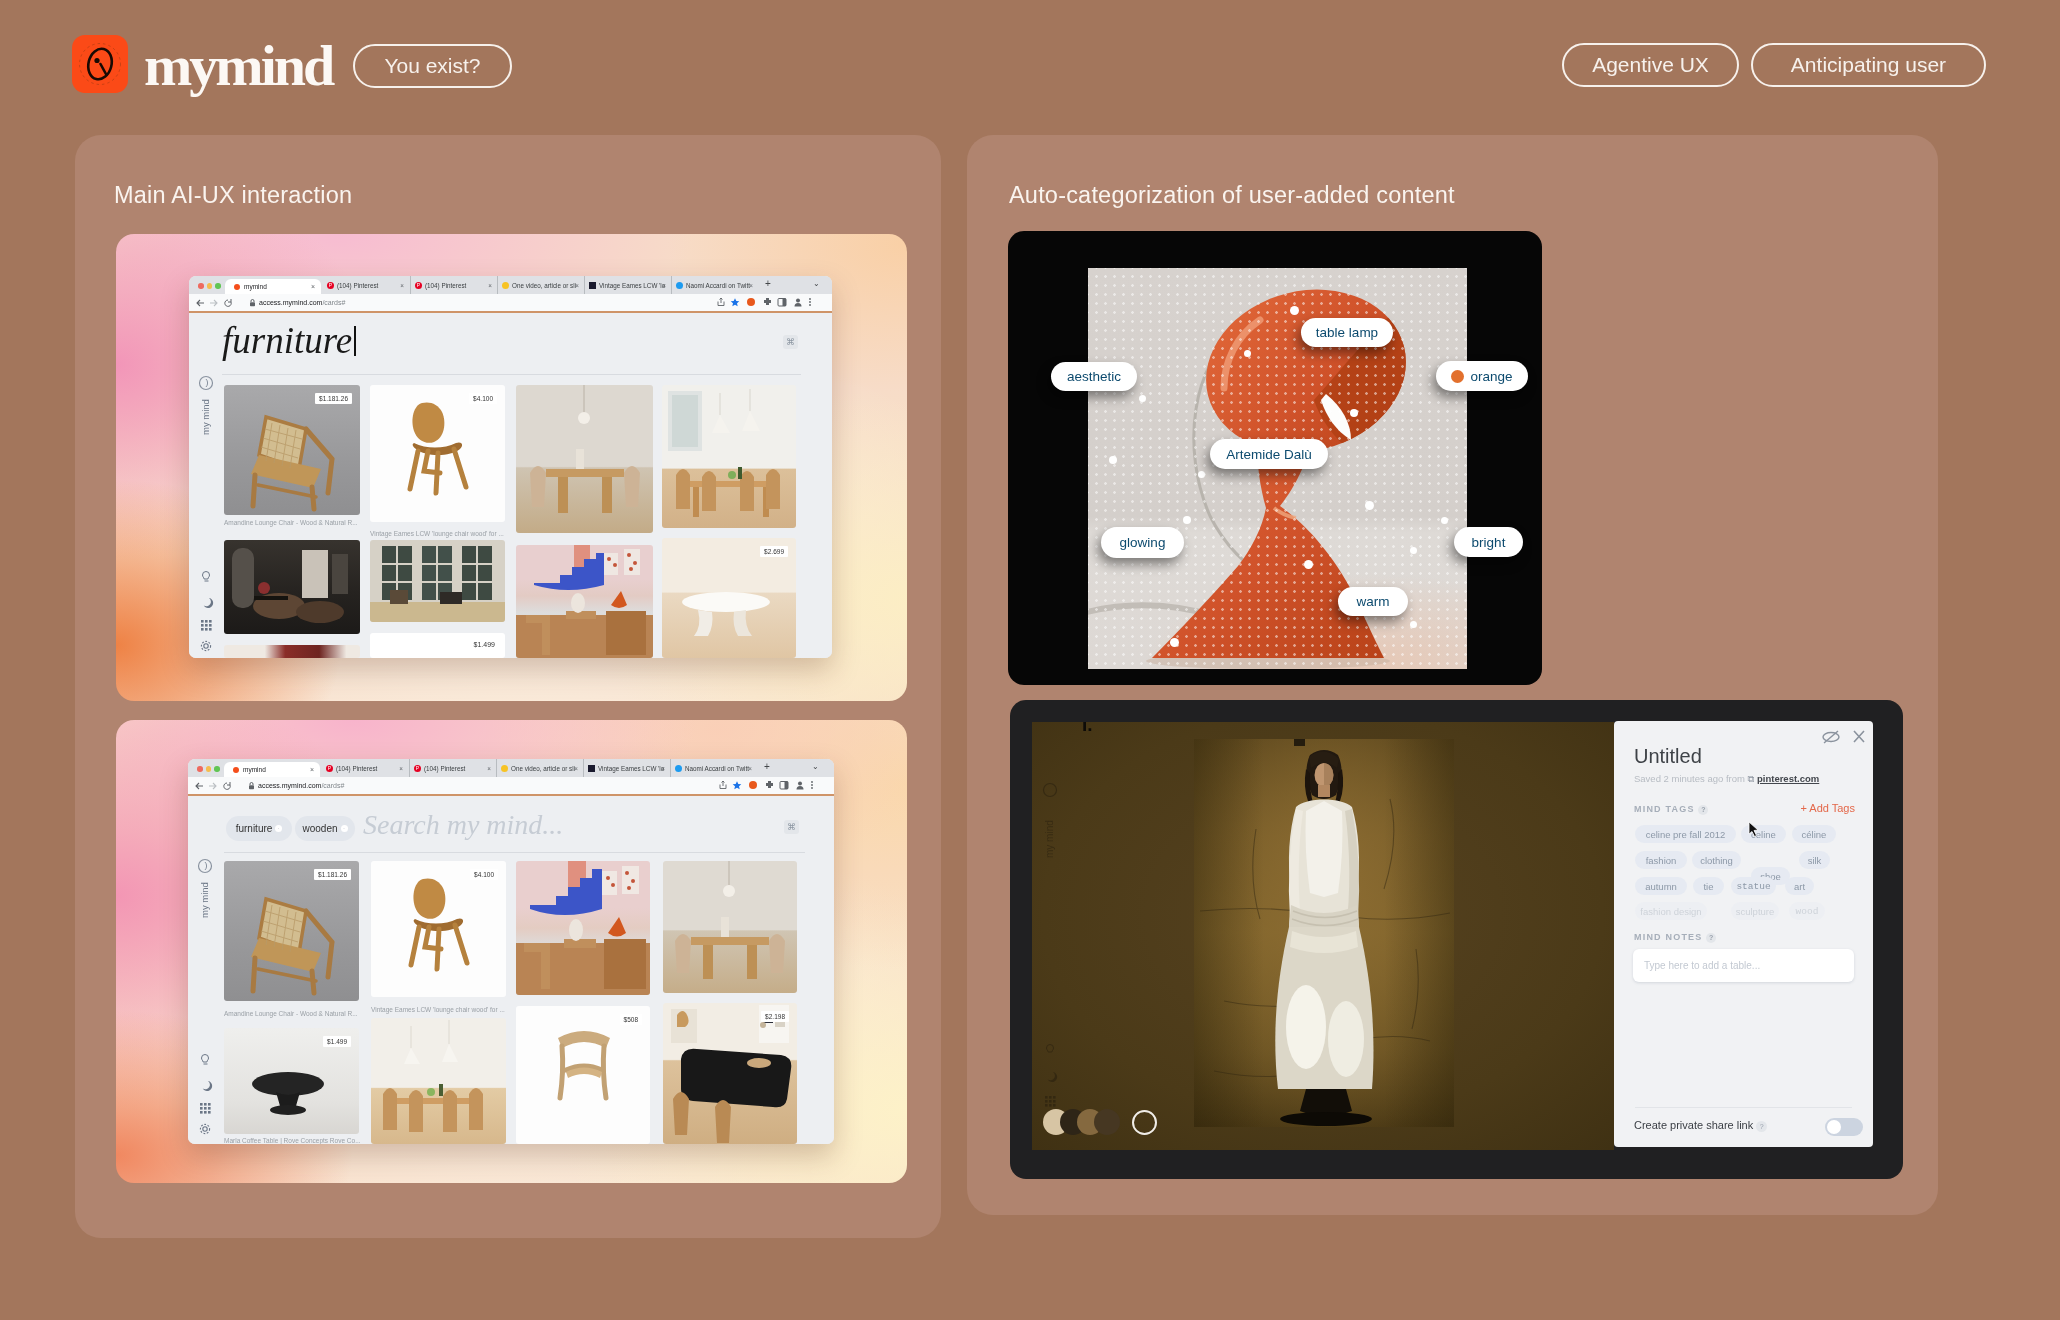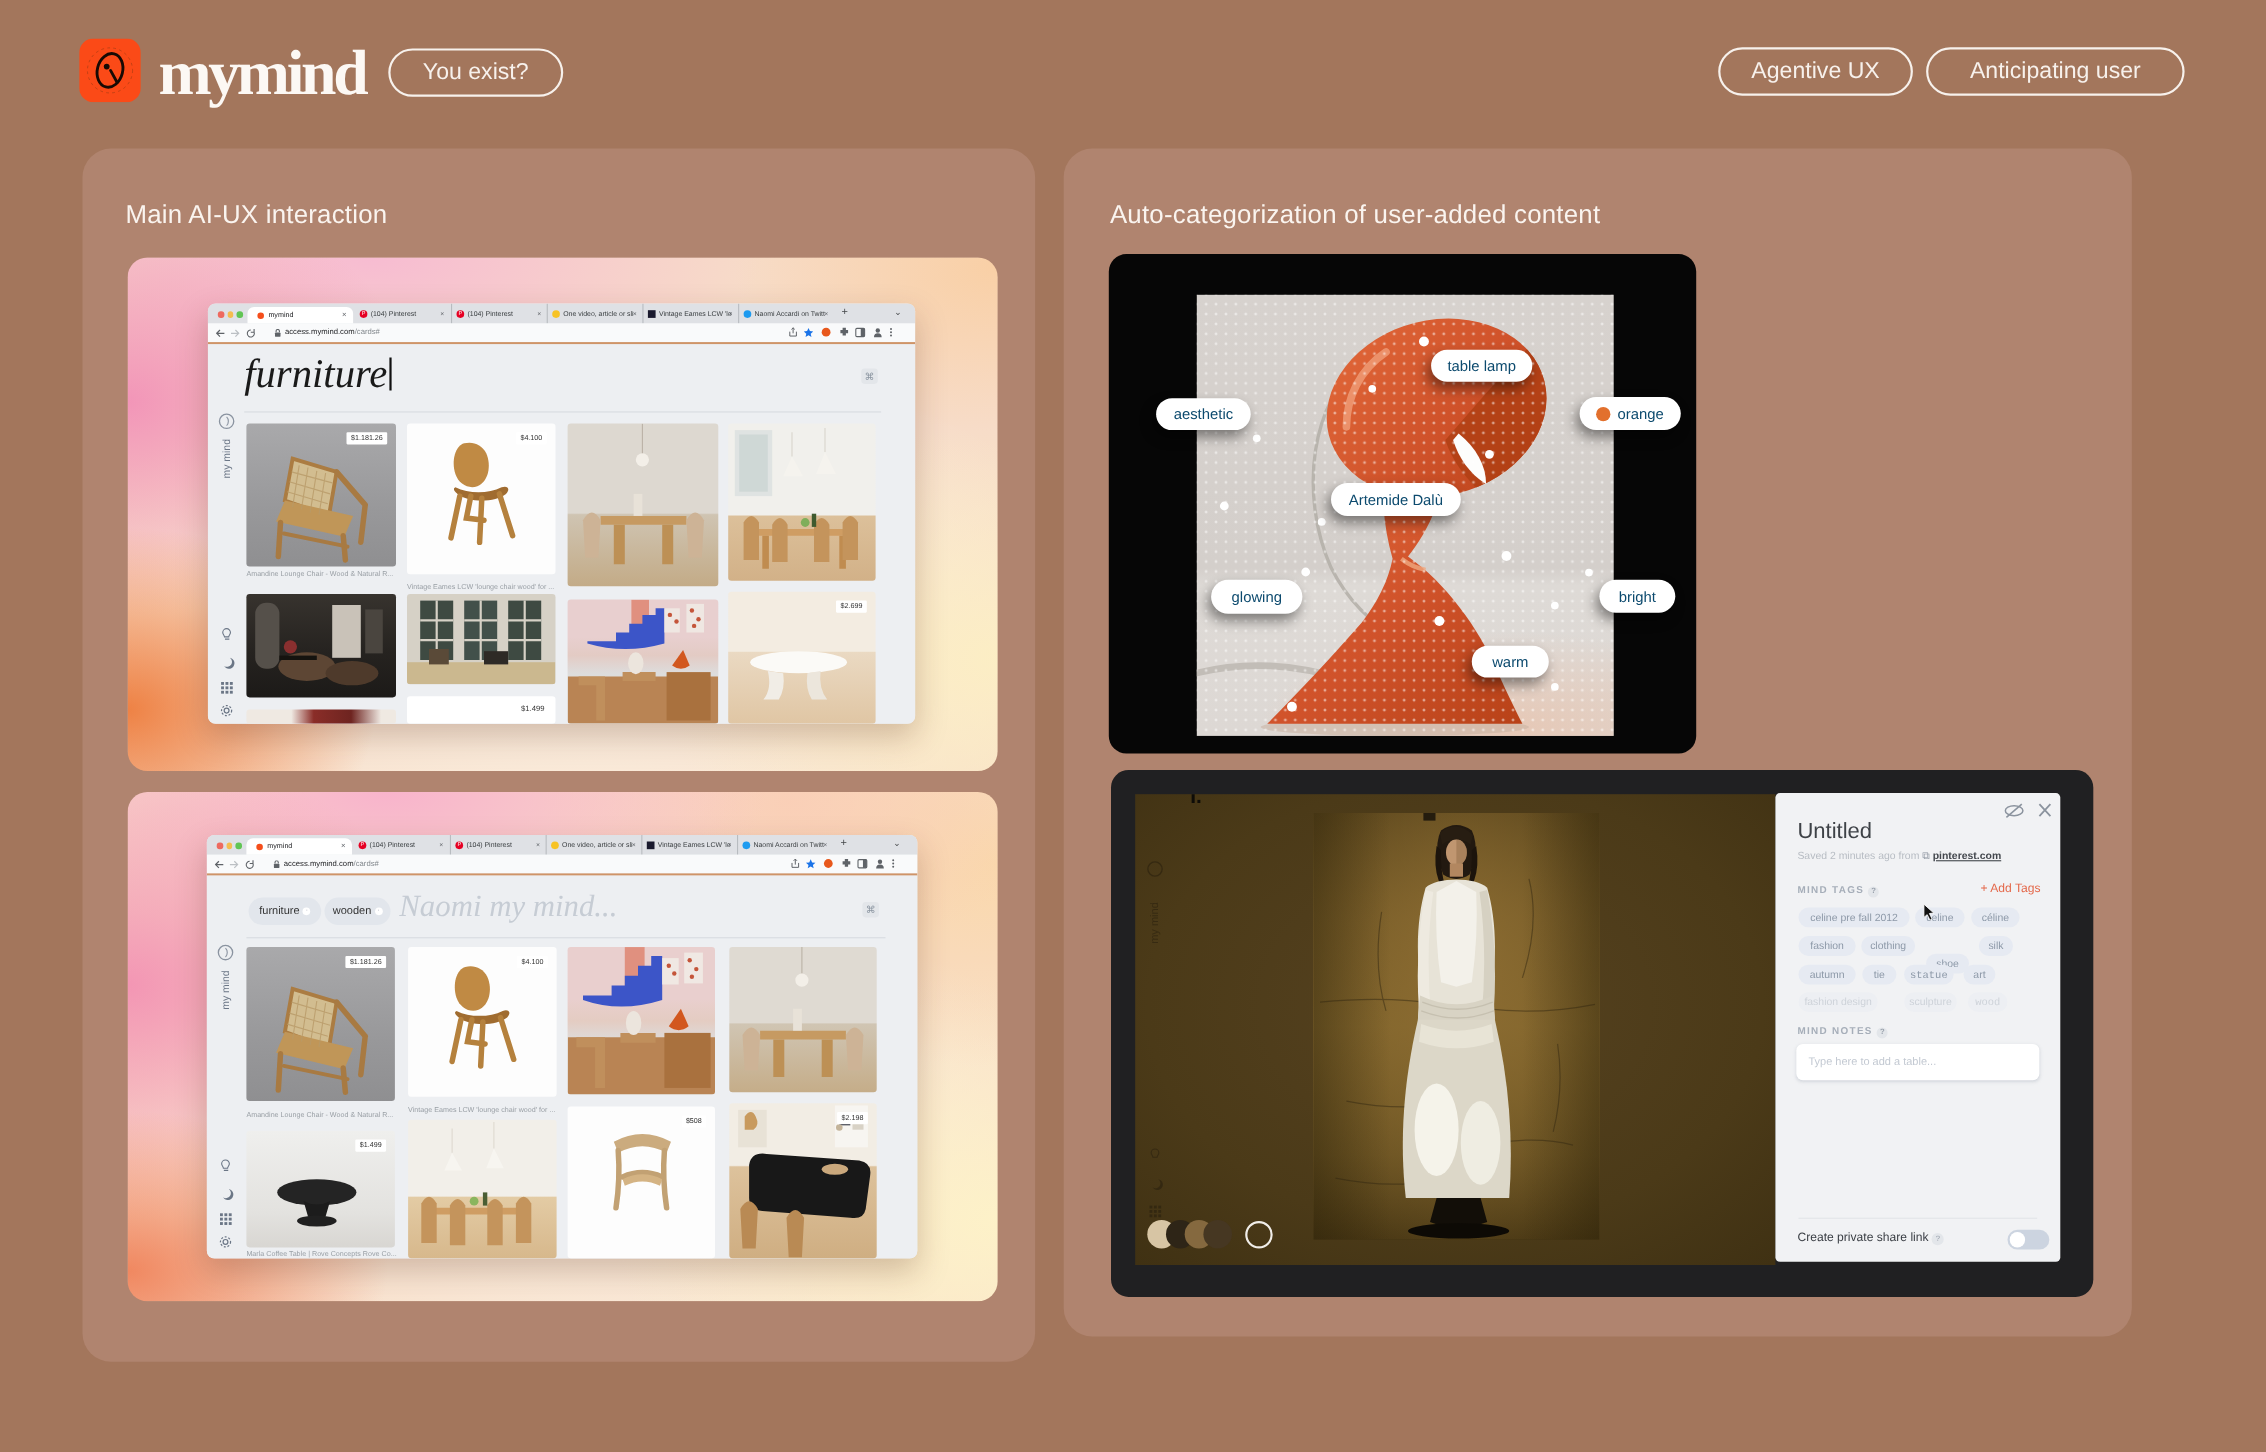--- a/index.html
+++ b/index.html
@@ -312,21 +312,21 @@
             <rect x="8" y="255" width="2.6" height="2.6"></rect>
             <rect x="12" y="255" width="2.6" height="2.6"></rect>
           </g>
         <g stroke="#6b7686" fill="none" stroke-width="1.1">
             <circle cx="9" cy="273" r="2.2"></circle>
             <circle cx="9" cy="273" r="4.6" stroke-dasharray="1.8 1.6"></circle>
           </g>
       </svg>
       <div class="abs" style="left:38px;top:20px;width:66px;height:25px;background:#e2e6ec;border-radius:13px;font-size:10px;color:#333;display:flex;align-items:center;justify-content:center;">furniture <span style="display:inline-block;width:7px;height:7px;border-radius:50%;background:#fff;color:#99a;font-size:6px;line-height:7px;text-align:center;margin-left:3px;">·</span></div>
       <div class="abs" style="left:107px;top:20px;width:60px;height:25px;background:#e2e6ec;border-radius:13px;font-size:10px;color:#333;display:flex;align-items:center;justify-content:center;">wooden <span style="display:inline-block;width:7px;height:7px;border-radius:50%;background:#fff;color:#99a;font-size:6px;line-height:7px;text-align:center;margin-left:3px;">·</span></div>
-      <div class="abs" style="left:175px;top:13px;font-family:'Liberation Serif',serif;font-style:italic;font-size:28px;color:#c6ccd4;">Naomi my mind...</div>
+      <div class="abs" style="left:175px;top:13px;font-family:'Liberation Serif',serif;font-style:italic;font-size:28px;color:#c6ccd4;">Search my mind...</div>
       <div class="abs" style="left:596px;top:24px;width:15px;height:14px;background:#e3e6ea;border-radius:3px;color:#8b95a1;font-size:9px;text-align:center;line-height:14px;">⌘</div>
       <div class="abs" style="left:36px;top:56px;width:581px;height:1px;background:#d8dbe0;"></div>
 
       <div class="tile" style="left:36px;top:65px;width:135px;height:140px;background:linear-gradient(180deg,#a9a9ab,#98989a 60%,#8f8f91);">
         <svg width="135" height="140" viewBox="0 0 135 140">
             <path d="M42 38 L82 50 L75 92 L35 77 Z" fill="#d2bd90" stroke="#ab7c42" stroke-width="3.5"></path>
             <path d="M35 77 L97 92 L89 111 L27 96 Z" fill="#c09658"></path>
             <g stroke="#a87a42" stroke-width="5" fill="none" stroke-linecap="round">
               <path d="M31 97 L29 130 M88 110 L90 132 M82 50 L108 81 M108 81 L104 116"></path>
               <path d="M34 108 L92 120" stroke-width="3.5"></path>

